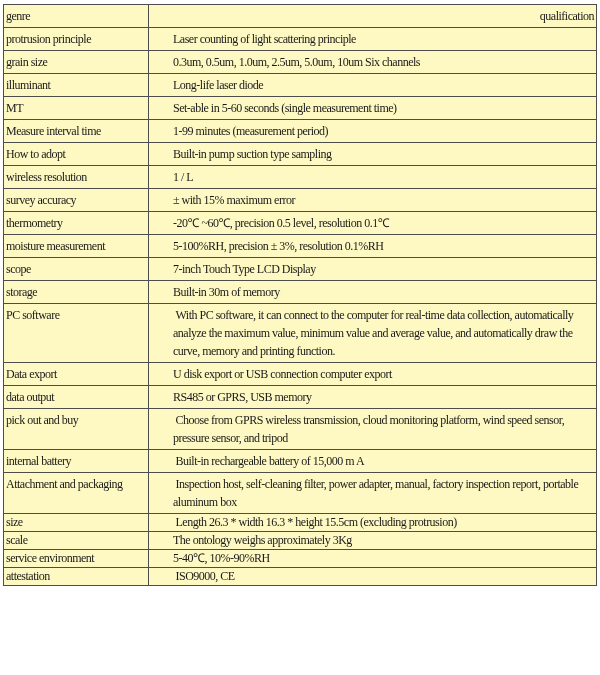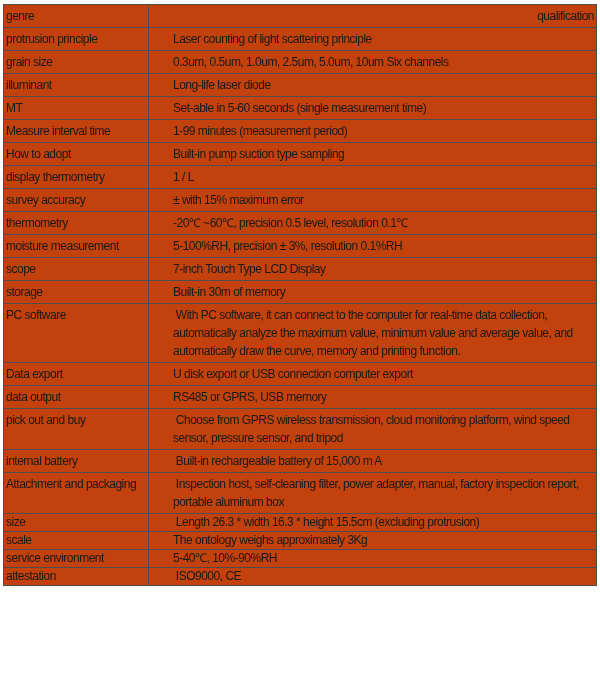--- a/index.html
+++ b/index.html
@@ -10,25 +10,25 @@
     height: 675px;
     overflow: hidden;
   }
   .page {
     padding: 4px 3px;
   }
   table.spec {
     border-collapse: collapse;
     width: 594px;
     table-layout: fixed;
-    font-family: Liberation Sans, sans-serif;
+    font-family: Liberation Serif, serif;
     font-size: 12px;
     letter-spacing: -0.5px;
     color: #1a1a1a;
-    background: #c2410c;
+    background: #fef9c3;
   }
   table.spec col.c-genre { width: 145px; }
   table.spec th,
   table.spec td {
     border: 1px solid #4d4d4d;
     vertical-align: top;
     padding: 2px 2px 2px 2px;
     line-height: 18px;
     white-space: pre-wrap;
     overflow-wrap: break-word;
@@ -90,21 +90,21 @@
       </tr>
       <tr>
         <td class="genre">Measure interval time</td>
         <td class="qual">1-99 minutes (measurement period)</td>
       </tr>
       <tr>
         <td class="genre">How to adopt</td>
         <td class="qual">Built-in pump suction type sampling</td>
       </tr>
       <tr>
-        <td class="genre">display thermometry</td>
+        <td class="genre">wireless resolution</td>
         <td class="qual">1 / L</td>
       </tr>
       <tr>
         <td class="genre">survey accuracy</td>
         <td class="qual">± with 15% maximum error</td>
       </tr>
       <tr>
         <td class="genre">thermometry</td>
         <td class="qual">-20℃ ~60℃, precision 0.5 level, resolution 0.1℃</td>
       </tr>

